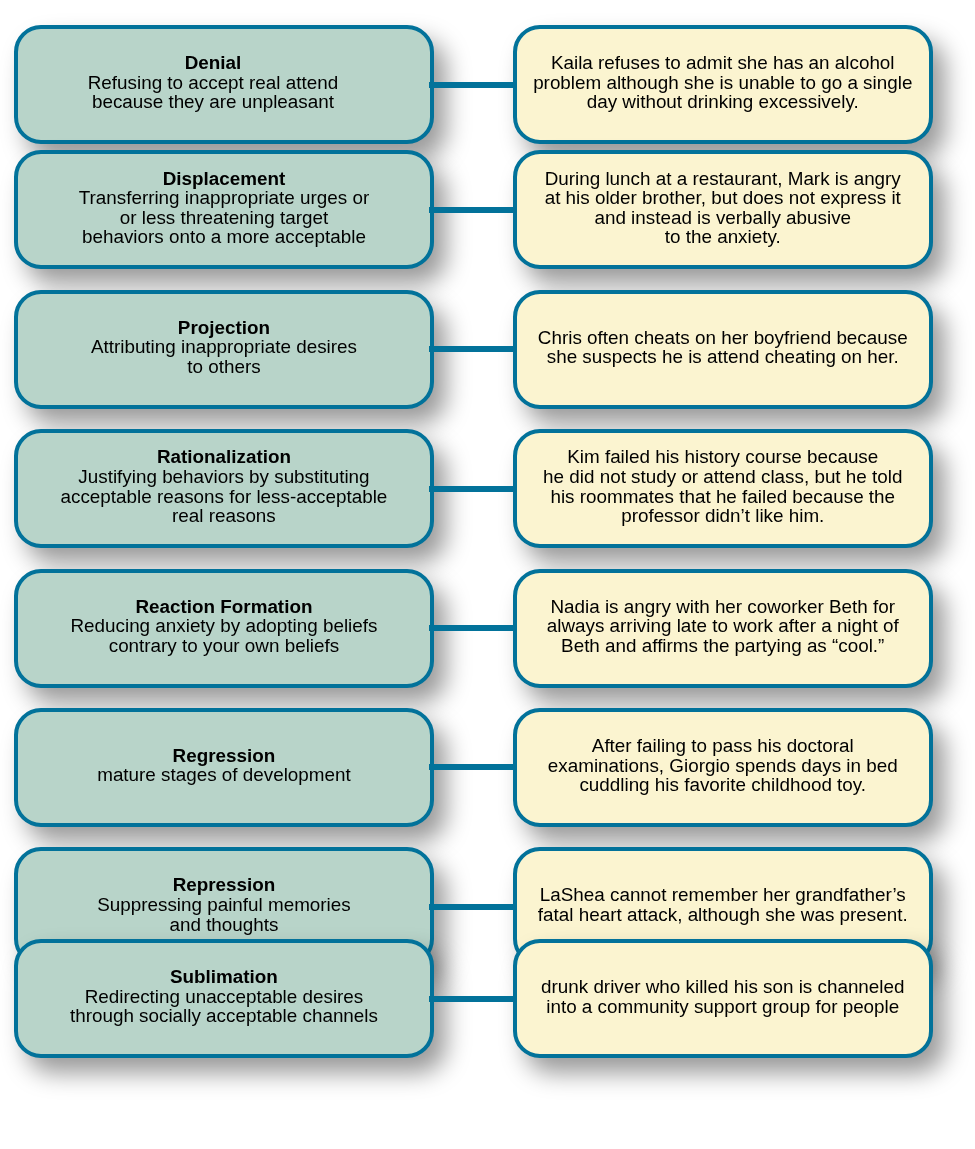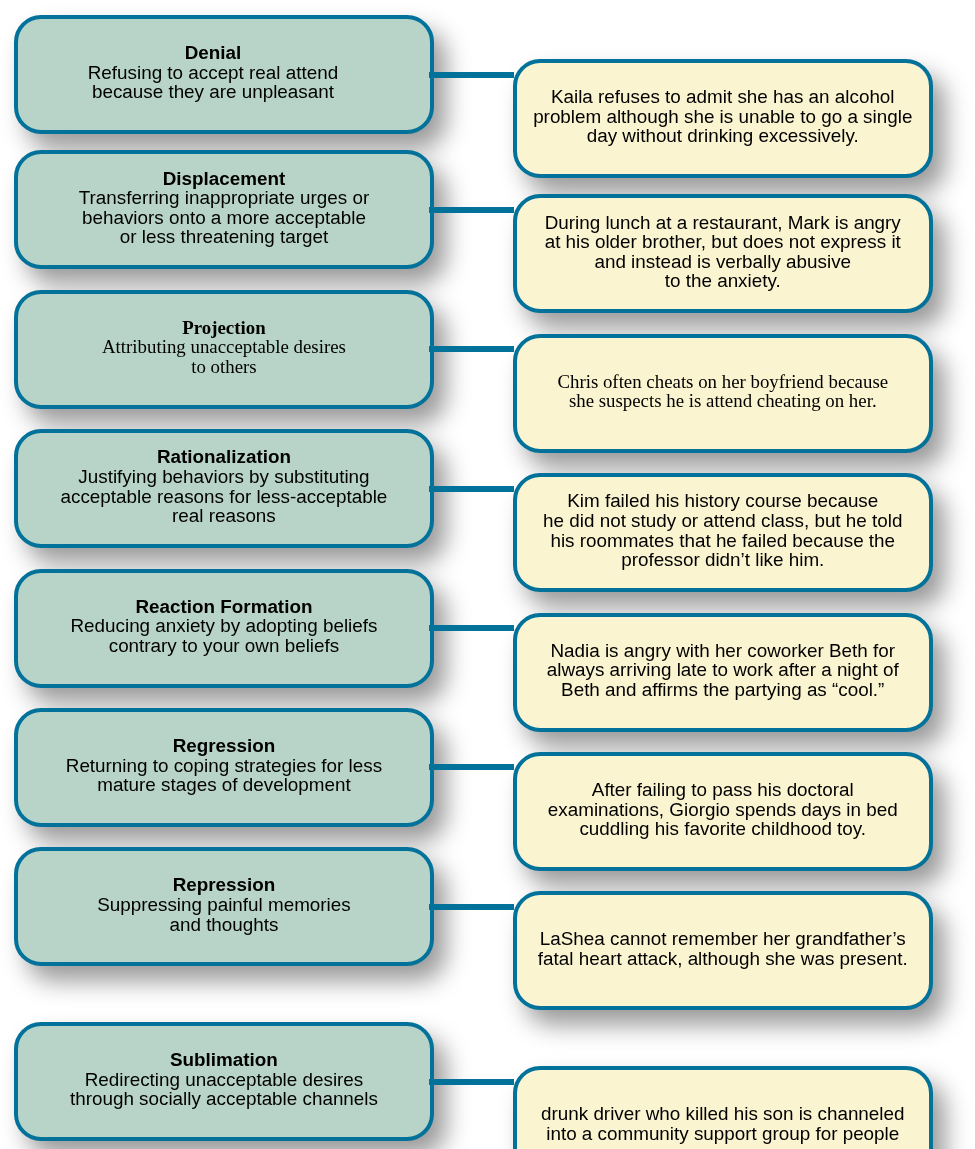--- a/index.html
+++ b/index.html
@@ -20,28 +20,28 @@
     width: 975px;
     height: 1149px;
     background: #ffffff;
   }
   .row {
     position: absolute;
     left: 0;
     width: 975px;
     height: 119px;
   }
-  .row:nth-of-type(1) { top: 15px; }
+  .row:nth-of-type(1) { top: 25px; }
   .row:nth-of-type(2) { top: 150.3px; }
-  .row:nth-of-type(3) { top: 289.7px; font-family: Liberation Serif, serif; }
+  .row:nth-of-type(3) { top: 289.7px; }
   .row:nth-of-type(4) { top: 429.1px; }
   .row:nth-of-type(5) { top: 568.5px; }
   .row:nth-of-type(6) { top: 707.9px; }
   .row:nth-of-type(7) { top: 847.3px; }
-  .row:nth-of-type(8) { top: 1022px; }
+  .row:nth-of-type(8) { top: 939px; }
   .box {
     position: absolute;
     top: 0;
     box-sizing: border-box;
     border: 4.5px solid #02729a;
     border-radius: 27px;
     height: 119px;
     box-shadow: 12px 15px 24px rgba(0, 0, 0, 0.40);
     display: flex;
     align-items: center;
@@ -51,21 +51,20 @@
   }
   .box-left {
     left: 13.8px;
     width: 420.3px;
     background: #b8d4c9;
   }
   .box-right {
     left: 512.5px;
     width: 420.5px;
     background: #fbf4d0;
-    margin-top: 44px;
   }
   .connector {
     position: absolute;
     left: 429px;
     width: 85px;
     height: 6px;
     top: 56.5px;
     background: #02729a;
     z-index: 3;
   }
@@ -107,39 +106,39 @@
         <div class="desc">day without drinking excessively.</div>
       </div>
     </div>
   </div>
   <div class="row">
     <div class="connector"></div>
     <div class="box box-left">
       <div class="txt">
         <div class="term">Displacement</div>
         <div class="desc">Transferring inappropriate urges or</div>
+        <div class="desc">or less threatening target</div>
         <div class="desc">behaviors onto a more acceptable</div>
-        <div class="desc">or less threatening target</div>
       </div>
     </div>
     <div class="box box-right">
       <div class="txt">
         <div class="desc">During lunch at a restaurant, Mark is angry</div>
         <div class="desc">at his older brother, but does not express it</div>
         <div class="desc">and instead is verbally abusive</div>
         <div class="desc">to the anxiety.</div>
       </div>
     </div>
   </div>
   <div class="row">
     <div class="connector"></div>
     <div class="box box-left">
       <div class="txt">
         <div class="term">Projection</div>
-        <div class="desc">Attributing unacceptable desires</div>
+        <div class="desc">Attributing inappropriate desires</div>
         <div class="desc">to others</div>
       </div>
     </div>
     <div class="box box-right">
       <div class="txt">
         <div class="desc">Chris often cheats on her boyfriend because</div>
         <div class="desc">she suspects he is attend cheating on her.</div>
       </div>
     </div>
   </div>
@@ -177,21 +176,20 @@
         <div class="desc">always arriving late to work after a night of</div>
         <div class="desc">Beth and affirms the partying as “cool.”</div>
       </div>
     </div>
   </div>
   <div class="row">
     <div class="connector"></div>
     <div class="box box-left">
       <div class="txt">
         <div class="term">Regression</div>
-        <div class="desc">Returning to coping strategies for less</div>
         <div class="desc">mature stages of development</div>
       </div>
     </div>
     <div class="box box-right">
       <div class="txt">
         <div class="desc">After failing to pass his doctoral</div>
         <div class="desc">examinations, Giorgio spends days in bed</div>
         <div class="desc">cuddling his favorite childhood toy.</div>
       </div>
     </div>

